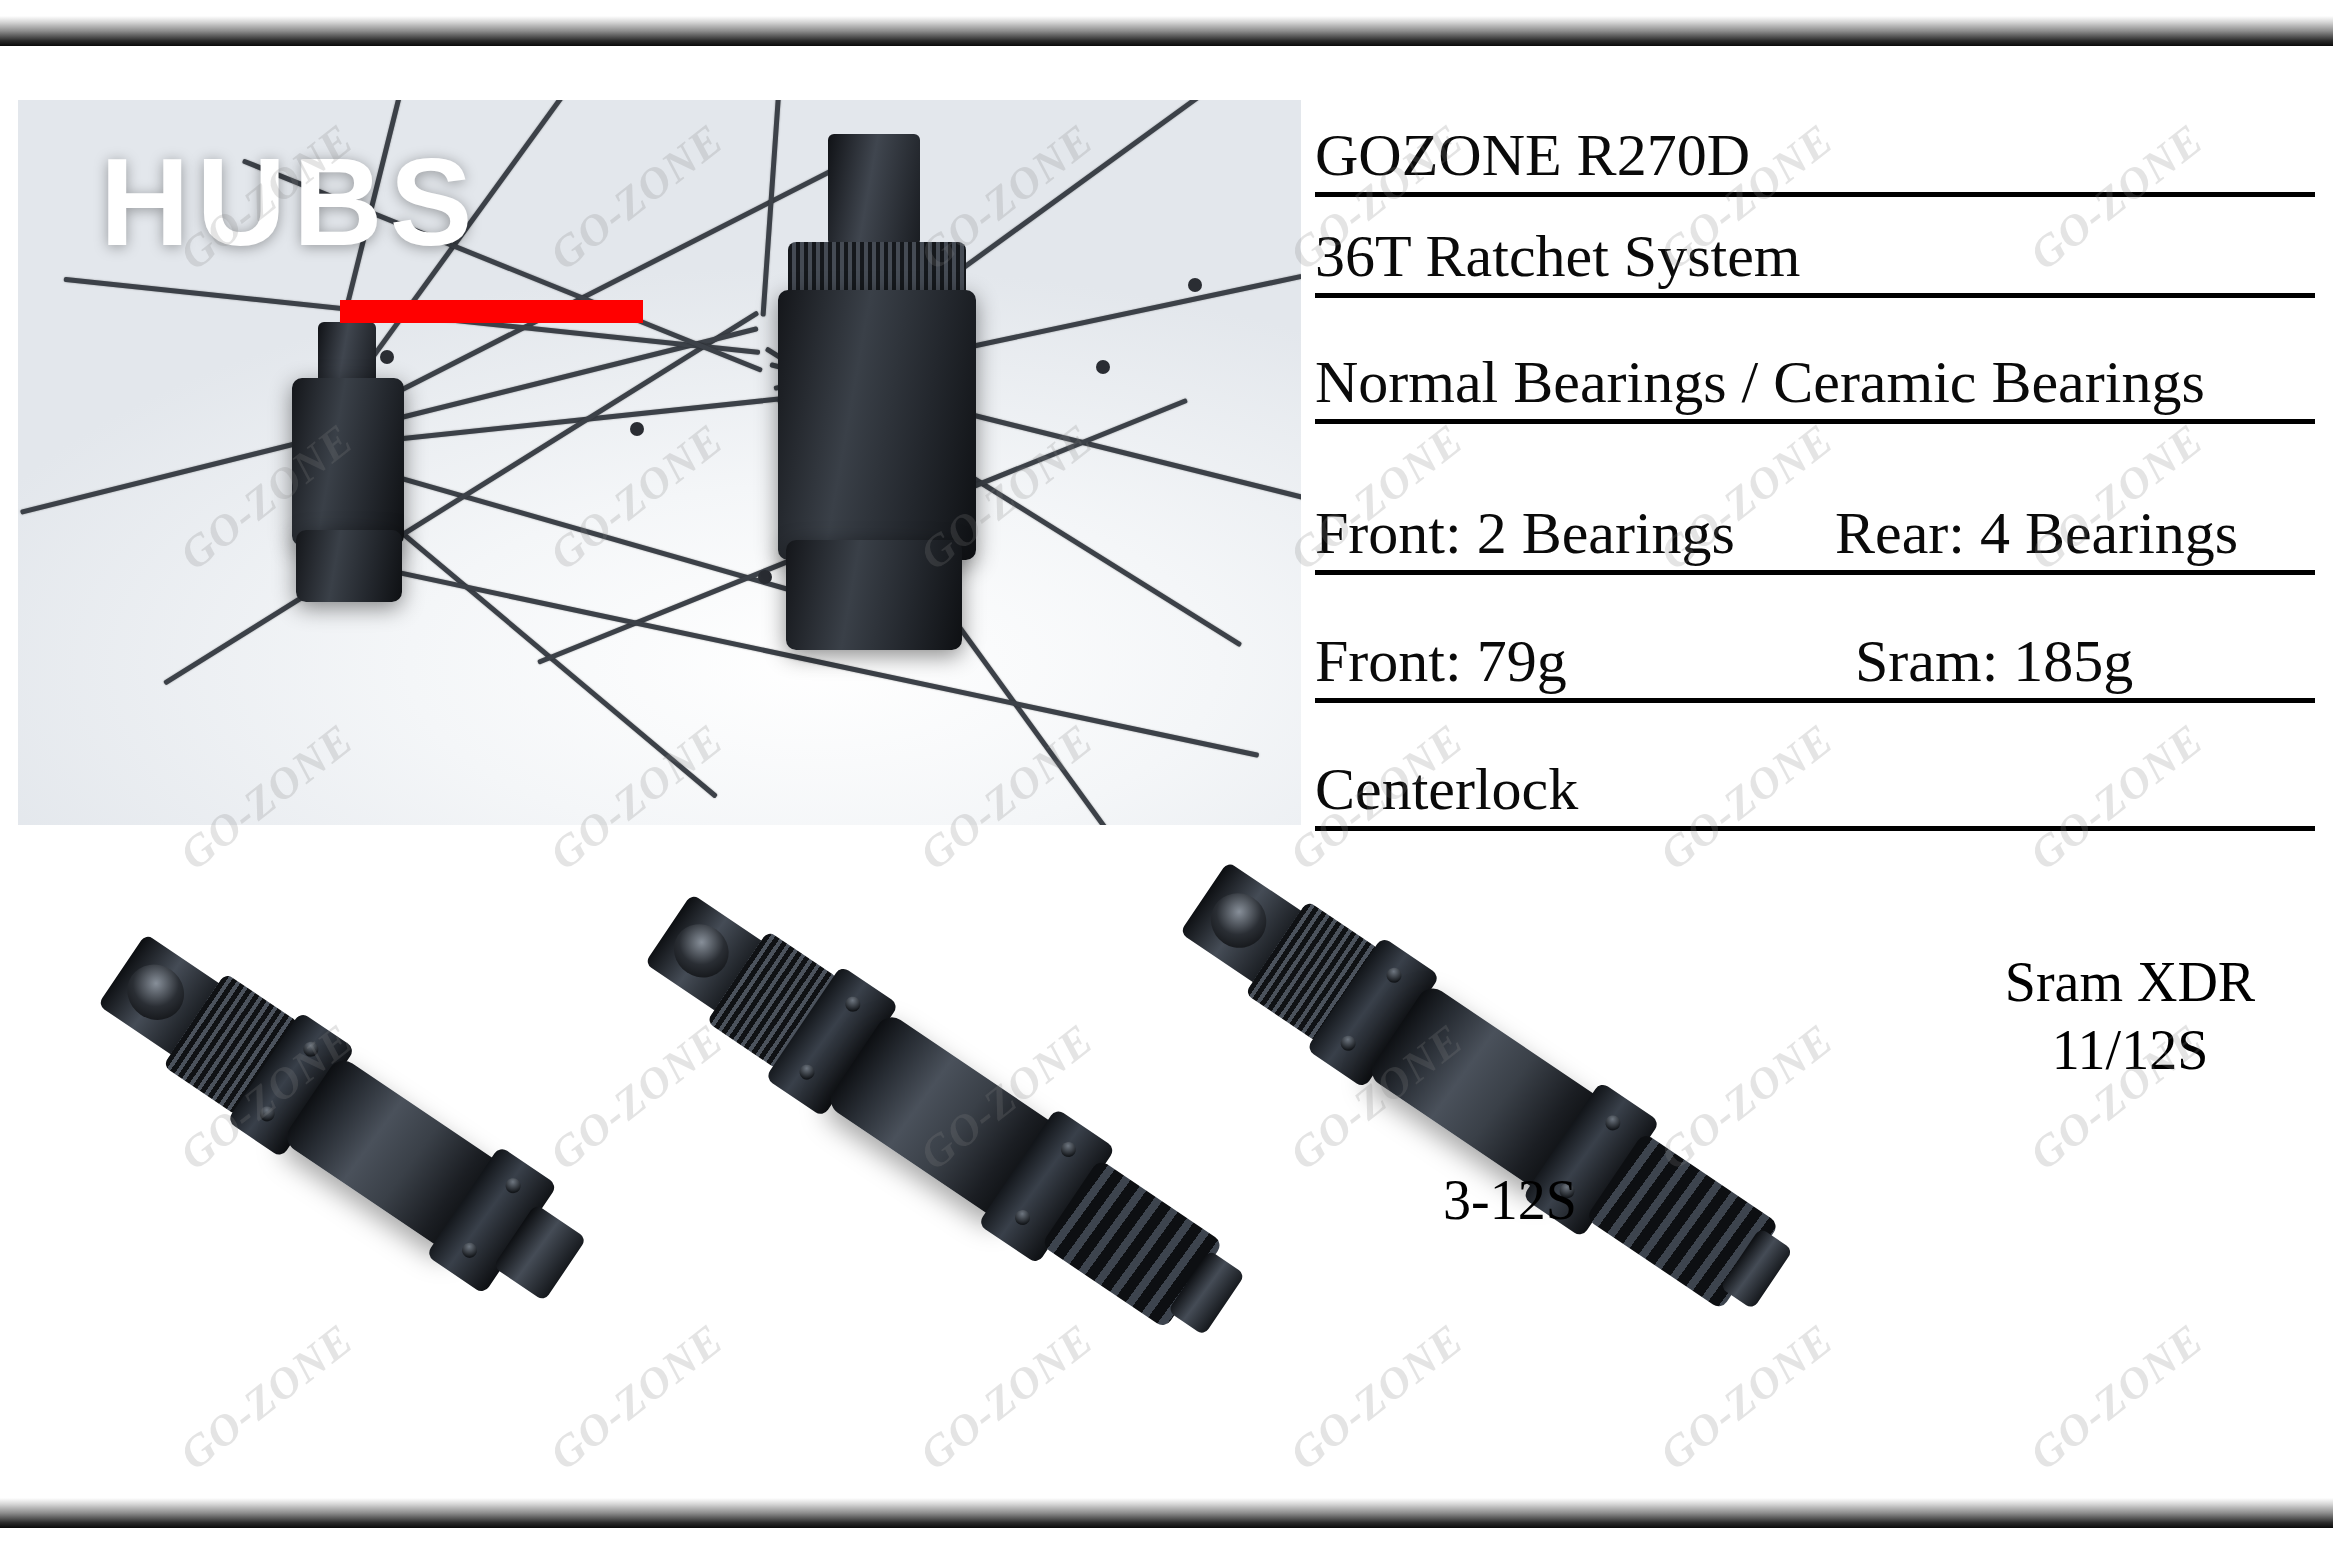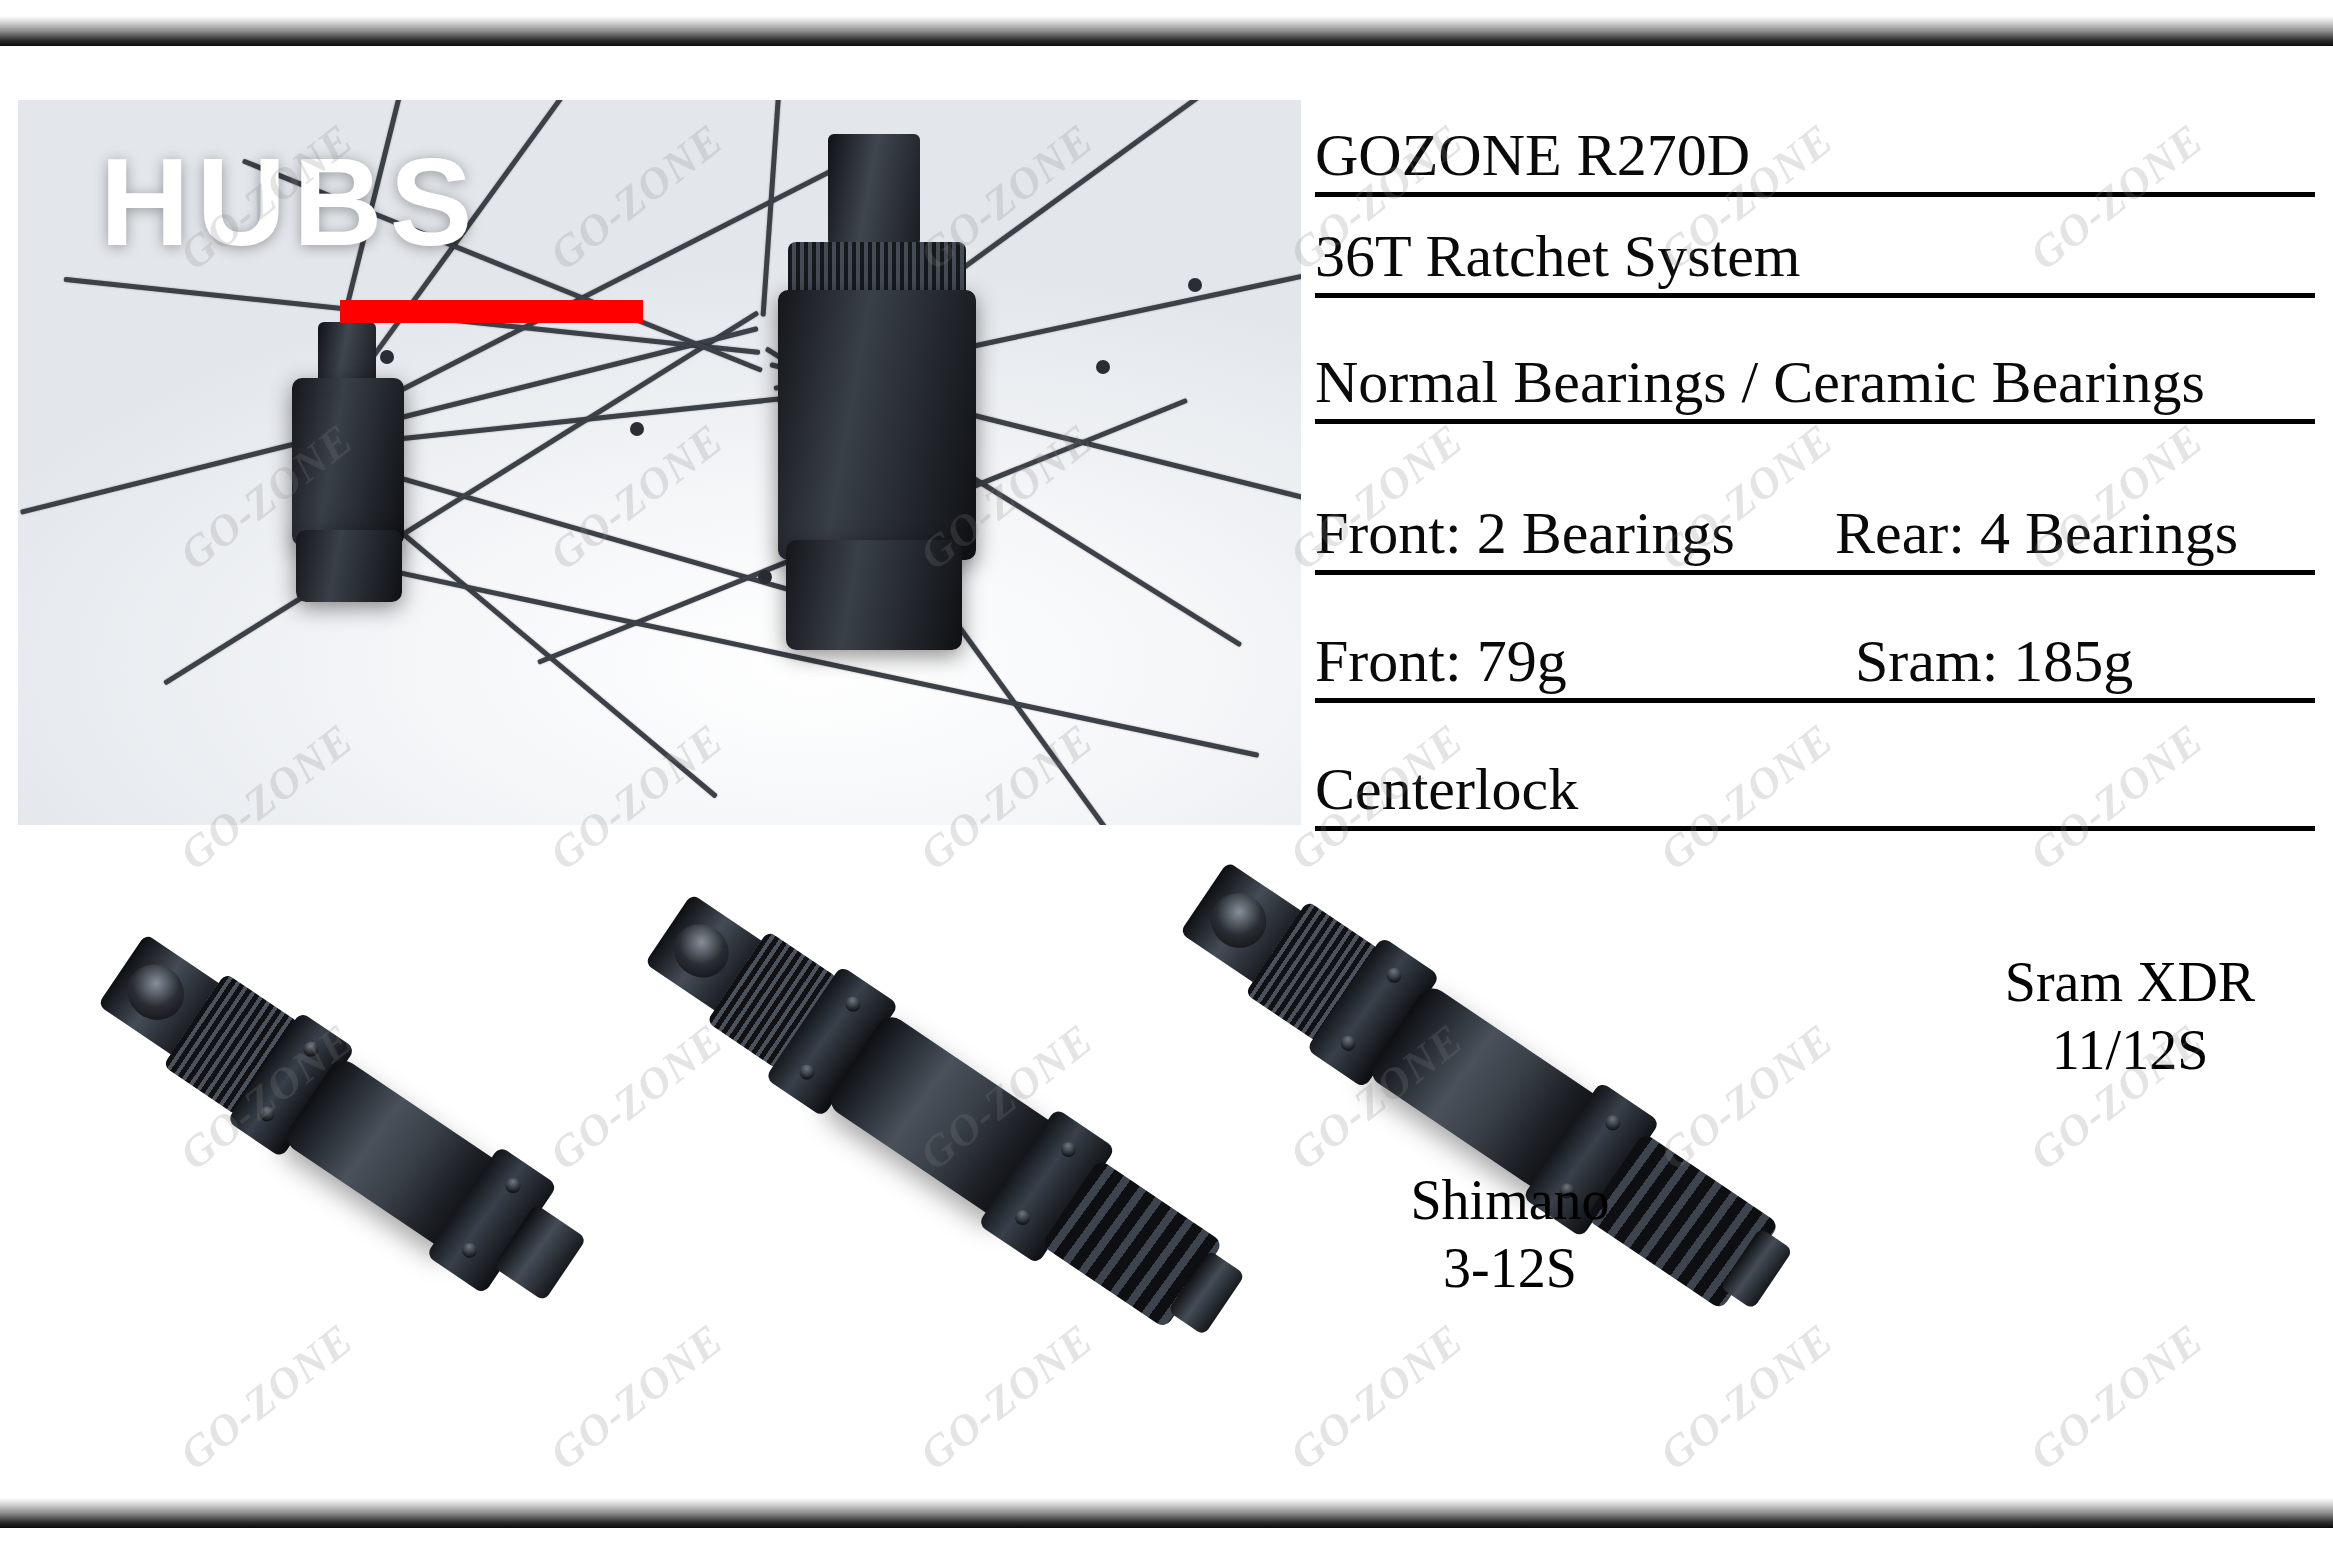--- a/index.html
+++ b/index.html
@@ -301,21 +301,20 @@
         <div class="flange" style="left:442px; top:186px; width:72px;  height:140px;">
           <div class="bolt" style="left:26px; top:20px;"></div>
           <div class="bolt" style="left:26px; top:102px;"></div>
         </div>
         <div class="fh-body" style="left:506px; top:204px; width:164px; height:104px;"></div>
         <div class="axle-cap" style="left:656px; top:218px; width:40px;  height:72px;"></div>
       </div>
     </div>
 
     <div class="prod-label" style="left:1340px; top:330px; width:340px; font-size:56px;">
-      <div>Shimano</div>
       <div>3-12S</div>
     </div>
 
     <div class="prod-label" style="left:1930px; top:112px; width:400px; font-size:56px;">
       <div>Sram XDR</div>
       <div>11/12S</div>
     </div>
 
   </div>
 

